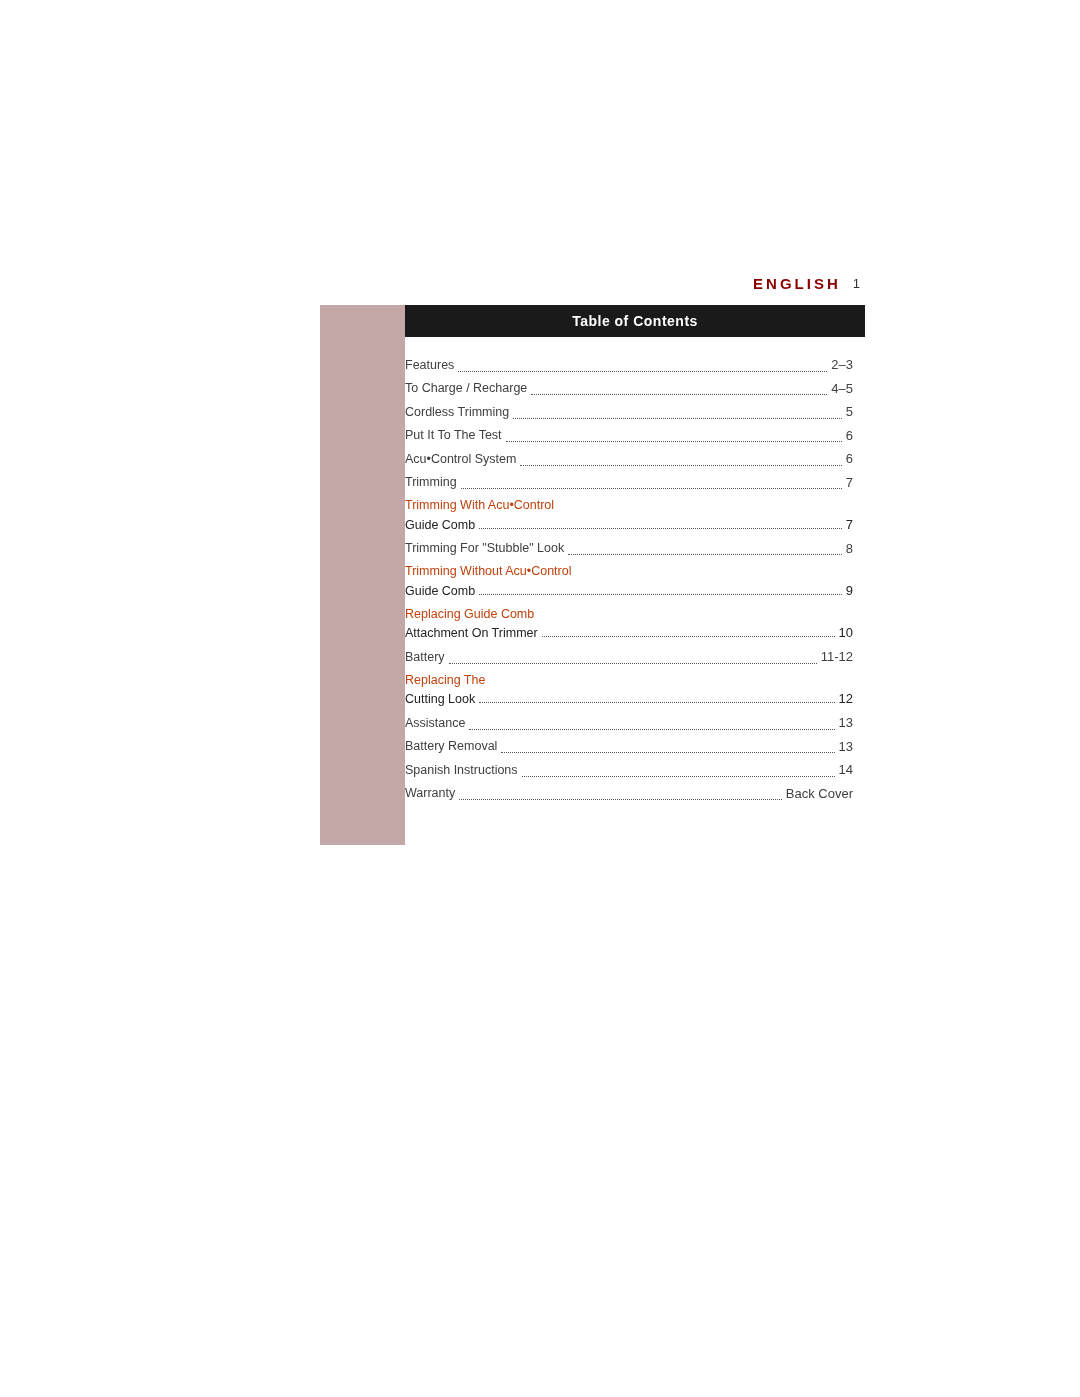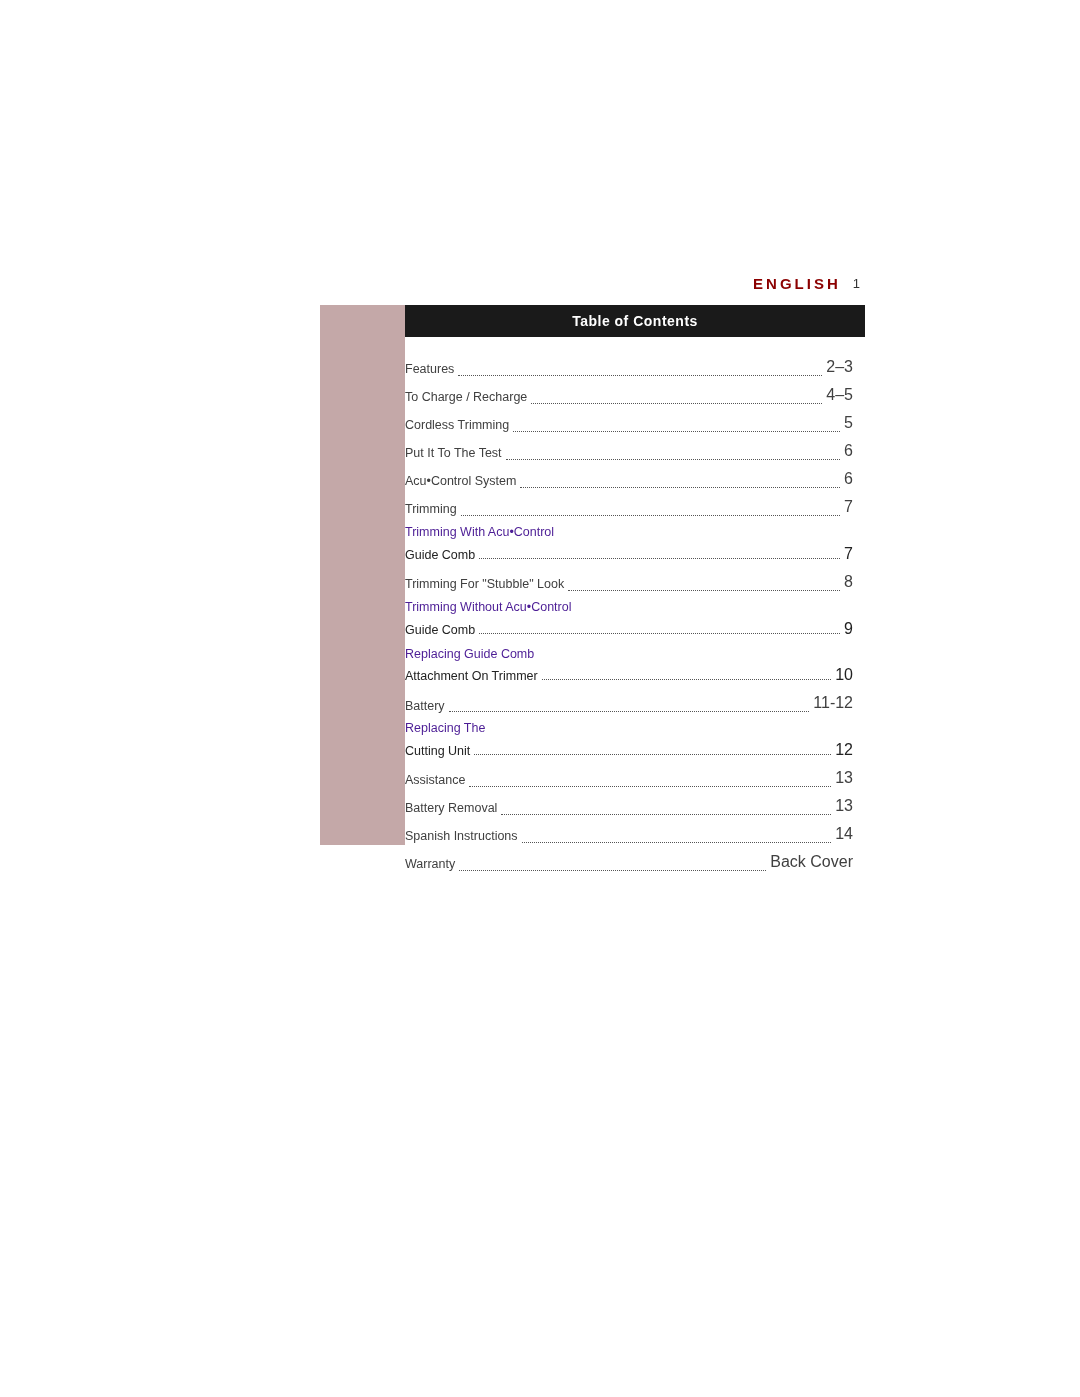--- a/index.html
+++ b/index.html
@@ -96,31 +96,31 @@
       flex: 1;
       border-bottom: 1px dotted #555;
       margin: 0 4px;
       margin-bottom: 3px;
       min-width: 10px;
     }
 
     .toc-page {
       white-space: nowrap;
       flex-shrink: 0;
-      font-size: 16px;
+      font-size: 13px;
     }
 
     .toc-multiline-entry {
       margin-bottom: 4px;
     }
 
     .toc-multiline-row1 {
       display: block;
       font-size: 12.5px;
-      color: #4c1d95;
+      color: #c2410c;
       line-height: 1.5;
     }
 
     .toc-multiline-row2 {
       display: flex;
       align-items: baseline;
       font-size: 12.5px;
       color: #222;
       line-height: 1.5;
       justify-content: flex-end;
@@ -218,21 +218,21 @@
 
       <div class="toc-entry">
         <span class="toc-label">Battery</span>
         <span class="toc-dots"></span>
         <span class="toc-page">11-12</span>
       </div>
 
       <div class="toc-multiline-entry">
         <span class="toc-multiline-row1">Replacing The</span>
         <div class="toc-multiline-row2">
-          <span class="toc-multiline-label">Cutting Unit</span>
+          <span class="toc-multiline-label">Cutting Look</span>
           <span class="toc-dots"></span>
           <span class="toc-page">12</span>
         </div>
       </div>
 
       <div class="toc-entry">
         <span class="toc-label">Assistance</span>
         <span class="toc-dots"></span>
         <span class="toc-page">13</span>
       </div>

